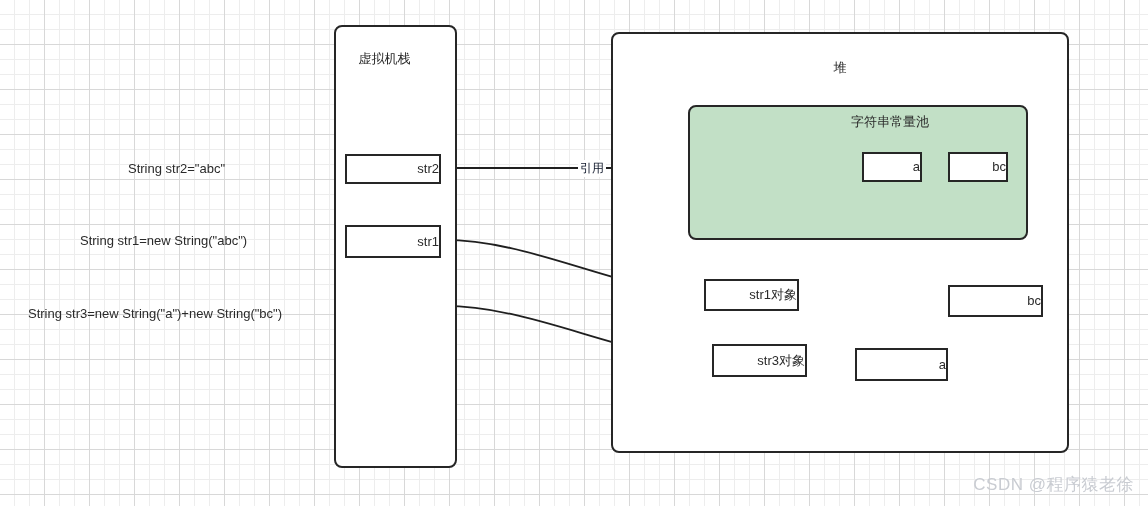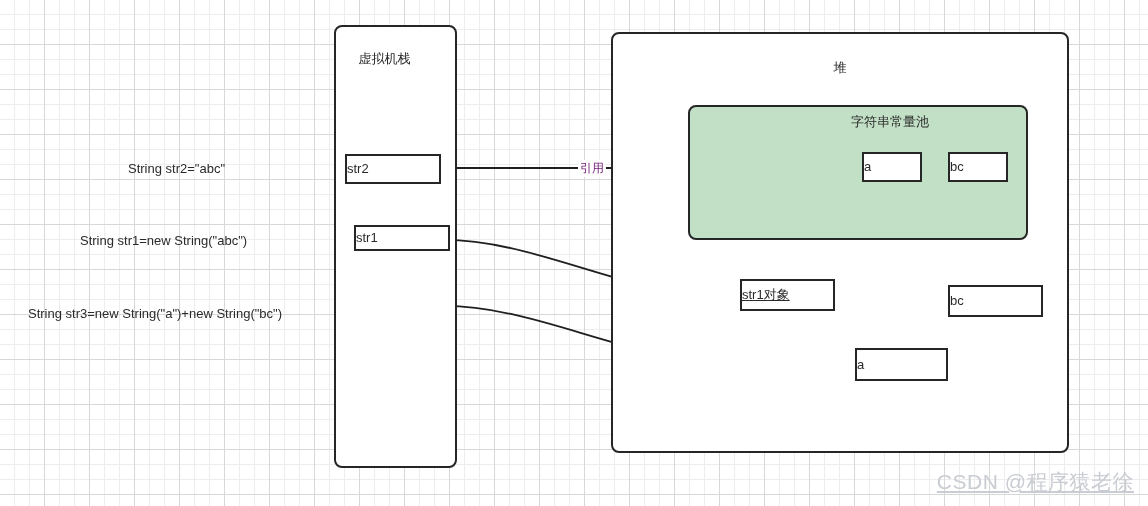--- a/index.html
+++ b/index.html
@@ -27,21 +27,21 @@
     left: 0; top: 0;
     width: 1148px;
     height: 506px;
     pointer-events: none;
   }
   .node {
     position: absolute;
     box-sizing: border-box;
     display: flex;
     align-items: center;
-    justify-content: flex-start;
+    justify-content: flex-end;
     color: #2a2a2a;
     text-align: center;
     line-height: 1.2;
   }
   .region {
     border: 2px solid #262626;
     border-radius: 8px;
     background: #ffffff;
     display: block;
   }
@@ -66,34 +66,33 @@
   .side-label {
     position: absolute;
     font-size: 13px;
     color: #2a2a2a;
     white-space: nowrap;
     text-align: center;
   }
   .edge-label {
     position: absolute;
     font-size: 12px;
-    color: #701a75;
+    color: #0f172a;
     background: #ffffff;
     padding: 0 2px;
     white-space: nowrap;
   }
   .watermark {
     position: absolute;
     right: 14px;
     bottom: 10px;
-    font-size: 21px;
+    font-size: 17px;
     color: #c9ccd2;
     white-space: nowrap;
     letter-spacing: 0.5px;
-    text-decoration: underline;
   }
 </style>
 </head>
 <body>
 
 <div id="canvas">
 
   <svg class="svg-layer" viewBox="0 0 1148 506" xmlns="http://www.w3.org/2000/svg">
     <defs>
       <marker id="arrowhead" markerWidth="10" markerHeight="8" refX="9" refY="4" orient="auto" markerUnits="userSpaceOnUse">
@@ -119,39 +118,42 @@
   <div class="side-label" style="left:128px; top:161px;">String str2="abc"</div>
   <div class="side-label" style="left:80px; top:233px;">String str1=new String("abc")</div>
   <div class="side-label" style="left:28px; top:306px;">String str3=new String("a")+new String("bc")</div>
 
   <div class="node region" style="left:334px; top:25px; width:123px; height:443px;"></div>
   <div class="region-title" style="left:334px; top:50px; width:101px;">虚拟机栈</div>
 
   <div class="node cell" style="left:345px; top:154px; width:96px; height:30px;">
     <span>str2</span>
   </div>
-  <div class="node cell" style="left:354px; top:225px; width:96px; height:26px;">
+  <div class="node cell" style="left:345px; top:225px; width:96px; height:33px;">
     <span>str1</span>
   </div>
 
   <div class="node region" style="left:611px; top:32px; width:458px; height:421px;"></div>
   <div class="region-title" style="left:611px; top:59px; width:458px;">堆</div>
 
   <div class="node pool" style="left:688px; top:105px; width:340px; height:135px;"></div>
   <div class="region-title" style="left:688px; top:113px; width:404px;">字符串常量池</div>
 
   <div class="node cell" style="left:862px; top:152px; width:60px; height:30px;">
     <span>a</span>
   </div>
   <div class="node cell" style="left:948px; top:152px; width:60px; height:30px;">
     <span>bc</span>
   </div>
 
-  <div class="node cell" style="left:740px; top:279px; width:95px; height:32px;text-decoration:underline;">
+  <div class="node cell" style="left:704px; top:279px; width:95px; height:32px;">
     <span>str1对象</span>
+  </div>
+  <div class="node cell" style="left:712px; top:344px; width:95px; height:33px;">
+    <span>str3对象</span>
   </div>
   <div class="node cell" style="left:948px; top:285px; width:95px; height:32px;">
     <span>bc</span>
   </div>
   <div class="node cell" style="left:855px; top:348px; width:93px; height:33px;">
     <span>a</span>
   </div>
 
   <div class="edge-label" style="left:578px; top:160px;">引用</div>
 

